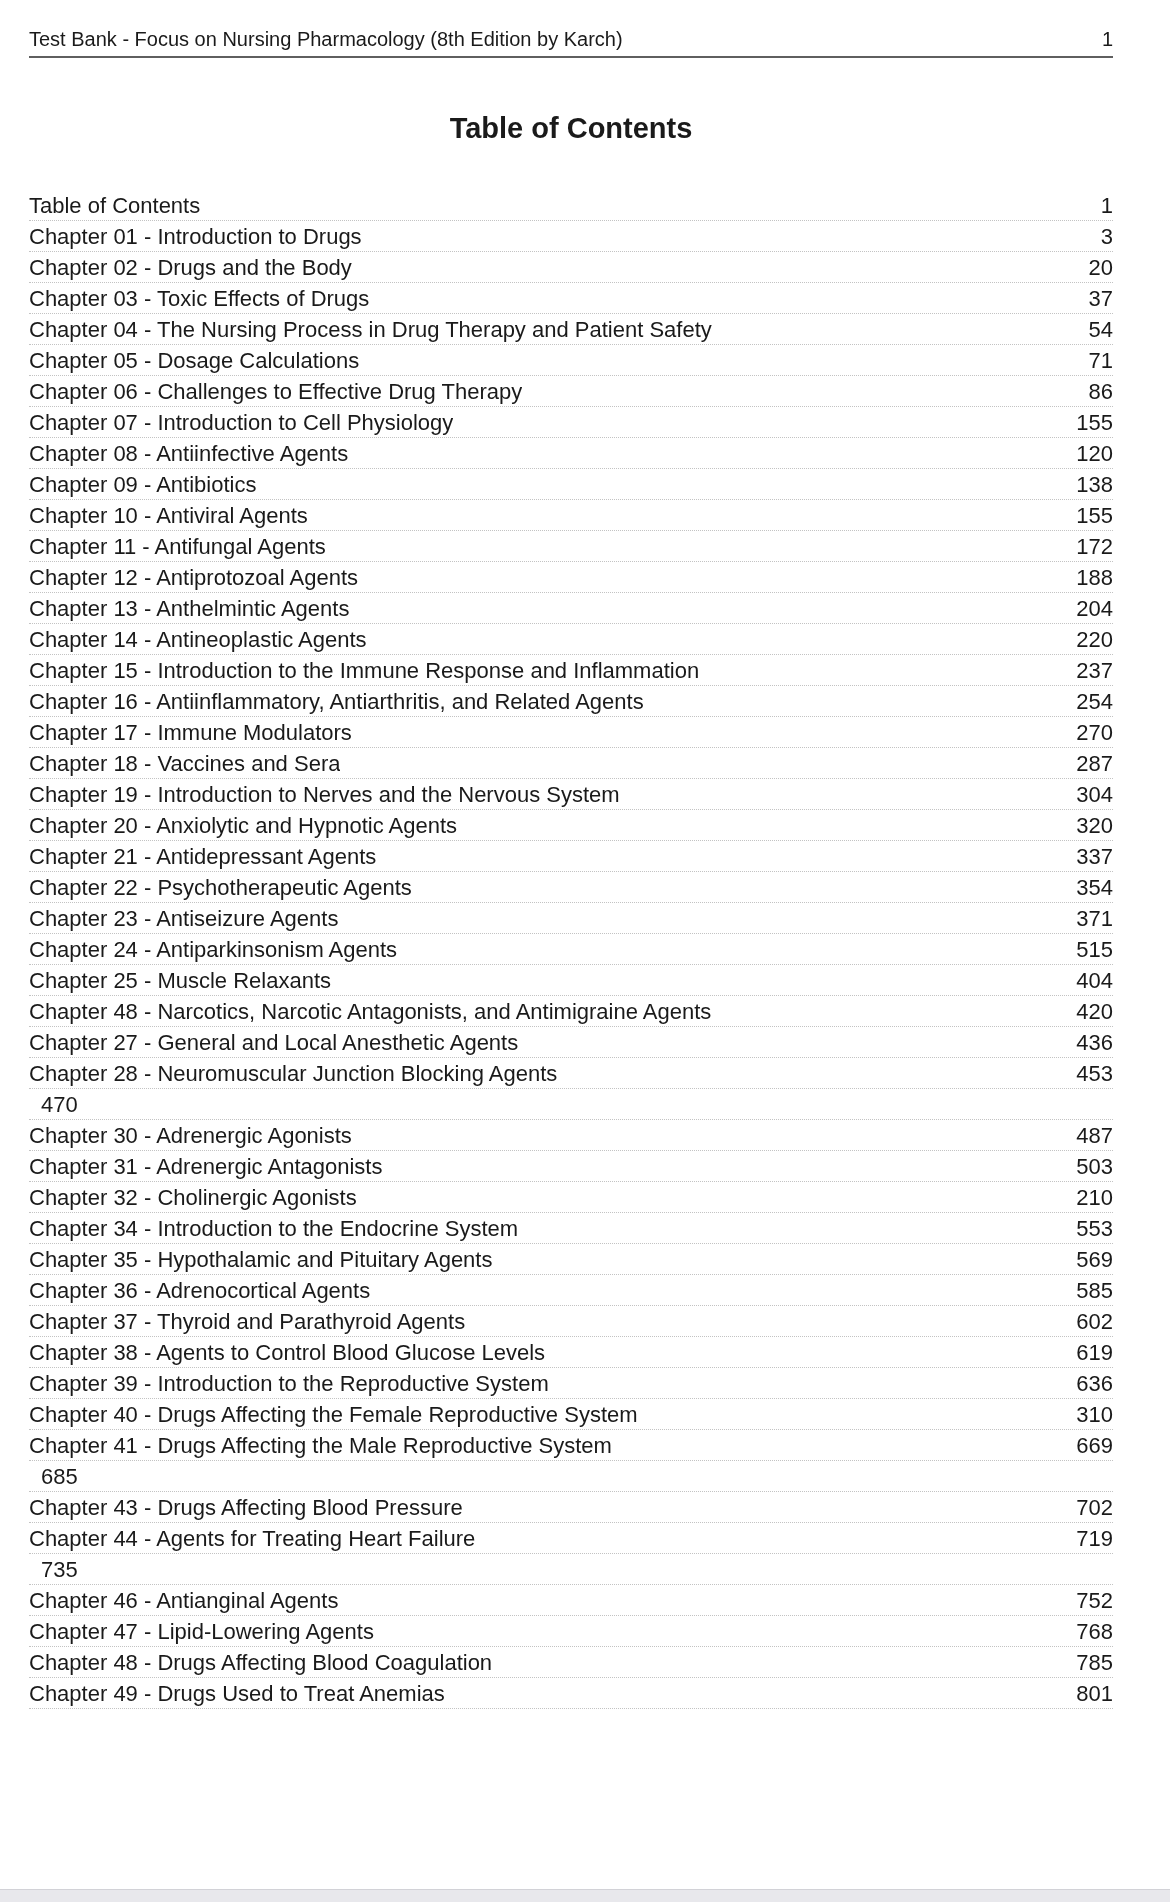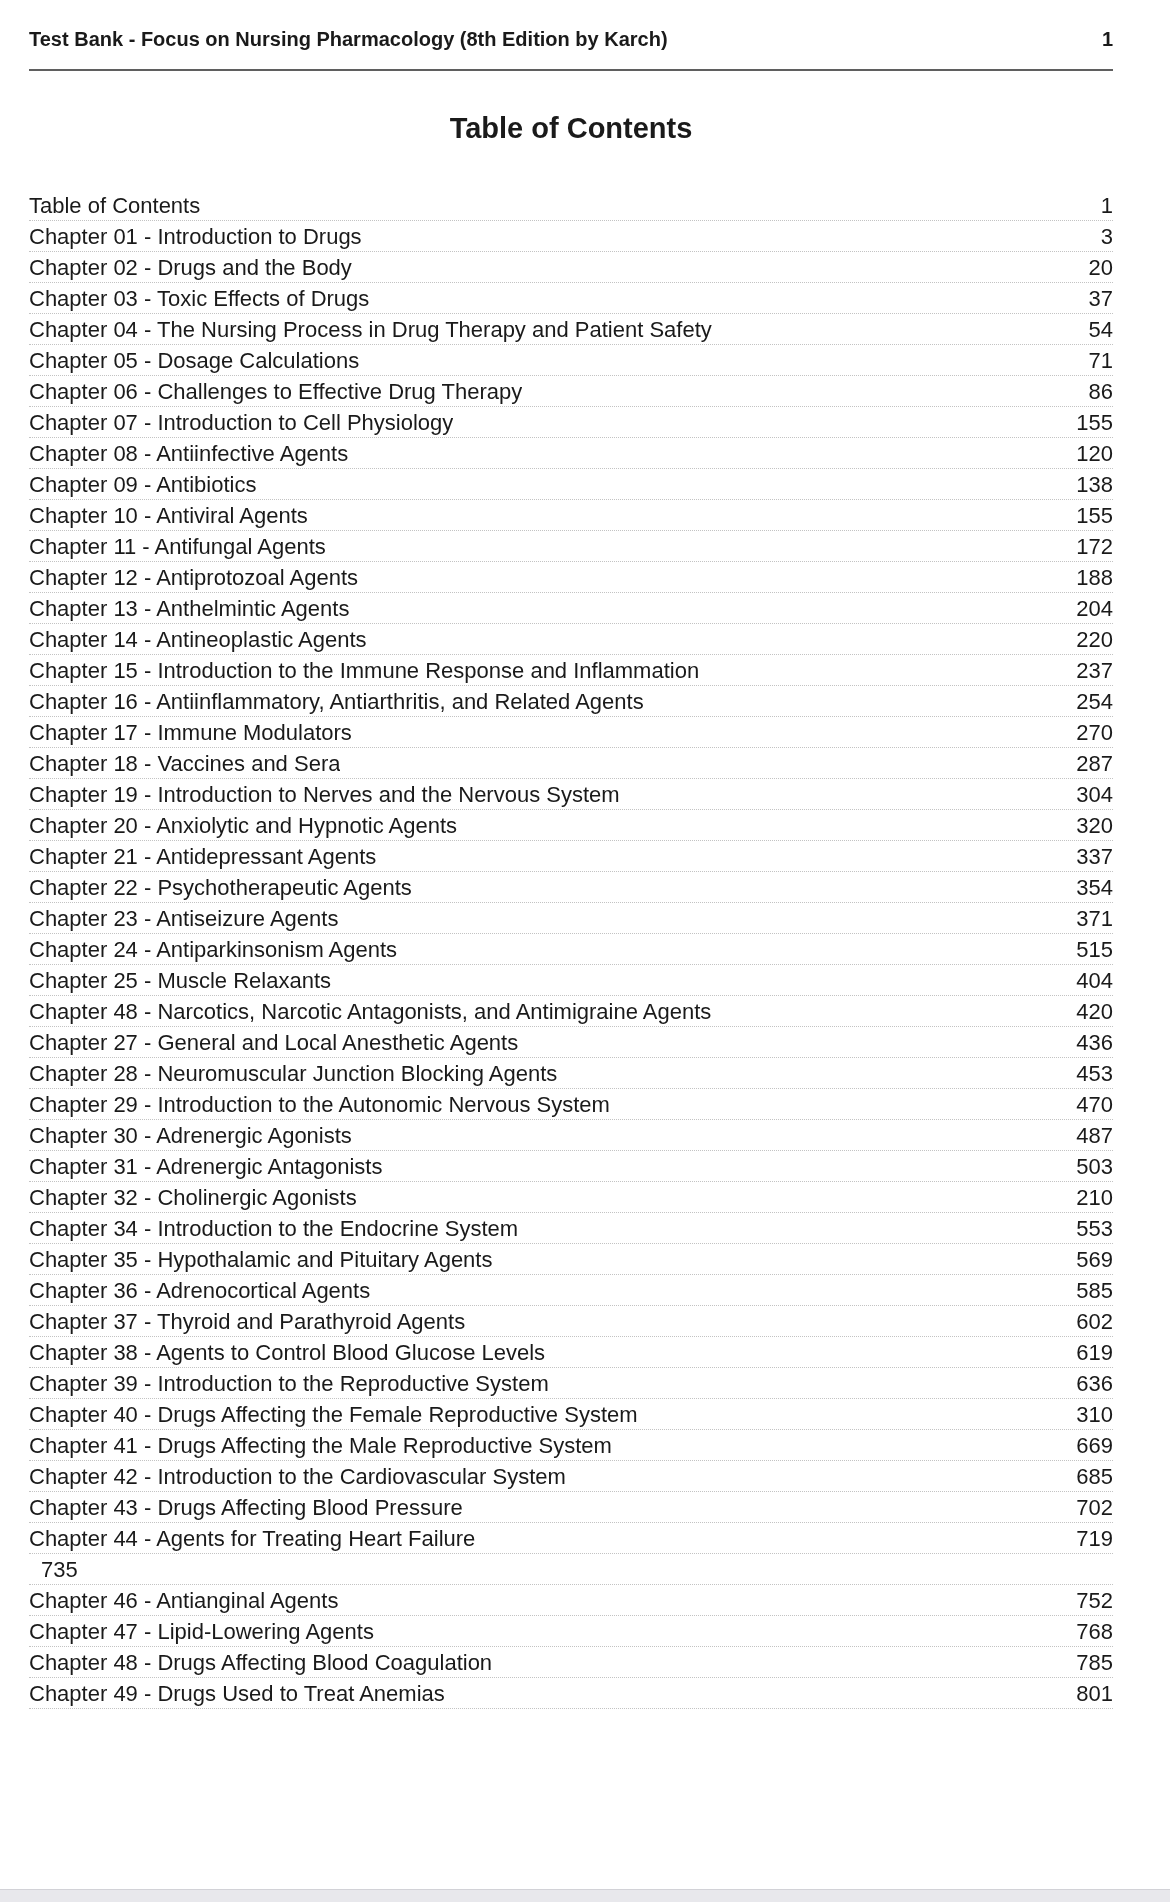--- a/index.html
+++ b/index.html
@@ -20,24 +20,23 @@
   .page-header {
     position: absolute;
     top: 28px;
     left: 29px;
     right: 57px;
     display: flex;
     justify-content: space-between;
     align-items: flex-end;
     font-size: 20px;
     line-height: 1.15;
-    padding-bottom: 18px;
+    padding-bottom: 5px;
     border-bottom: 2px solid #5f5f5f;
     white-space: nowrap;
-    font-weight: bold;
   }
   .toc-title {
     position: absolute;
     top: 112px;
     left: 29px;
     right: 57px;
     text-align: center;
     font-size: 29px;
     font-weight: bold;
     line-height: 1.15;
@@ -223,21 +222,20 @@
     <span class="toc-label">Chapter 27 - General and Local Anesthetic Agents</span>
     <span class="toc-page">436</span>
   </div>
 
   <div class="toc-row">
     <span class="toc-label">Chapter 28 - Neuromuscular Junction Blocking Agents</span>
     <span class="toc-page">453</span>
   </div>
 
   <div class="toc-row">
-    <span class="toc-label">Chapter 29 - Introduction to the Autonomic Nervous System</span>
     <span class="toc-page">470</span>
   </div>
 
   <div class="toc-row">
     <span class="toc-label">Chapter 30 - Adrenergic Agonists</span>
     <span class="toc-page">487</span>
   </div>
 
   <div class="toc-row">
     <span class="toc-label">Chapter 31 - Adrenergic Antagonists</span>
@@ -284,21 +282,20 @@
     <span class="toc-label">Chapter 40 - Drugs Affecting the Female Reproductive System</span>
     <span class="toc-page">310</span>
   </div>
 
   <div class="toc-row">
     <span class="toc-label">Chapter 41 - Drugs Affecting the Male Reproductive System</span>
     <span class="toc-page">669</span>
   </div>
 
   <div class="toc-row">
-    <span class="toc-label">Chapter 42 - Introduction to the Cardiovascular System</span>
     <span class="toc-page">685</span>
   </div>
 
   <div class="toc-row">
     <span class="toc-label">Chapter 43 - Drugs Affecting Blood Pressure</span>
     <span class="toc-page">702</span>
   </div>
 
   <div class="toc-row">
     <span class="toc-label">Chapter 44 - Agents for Treating Heart Failure</span>

